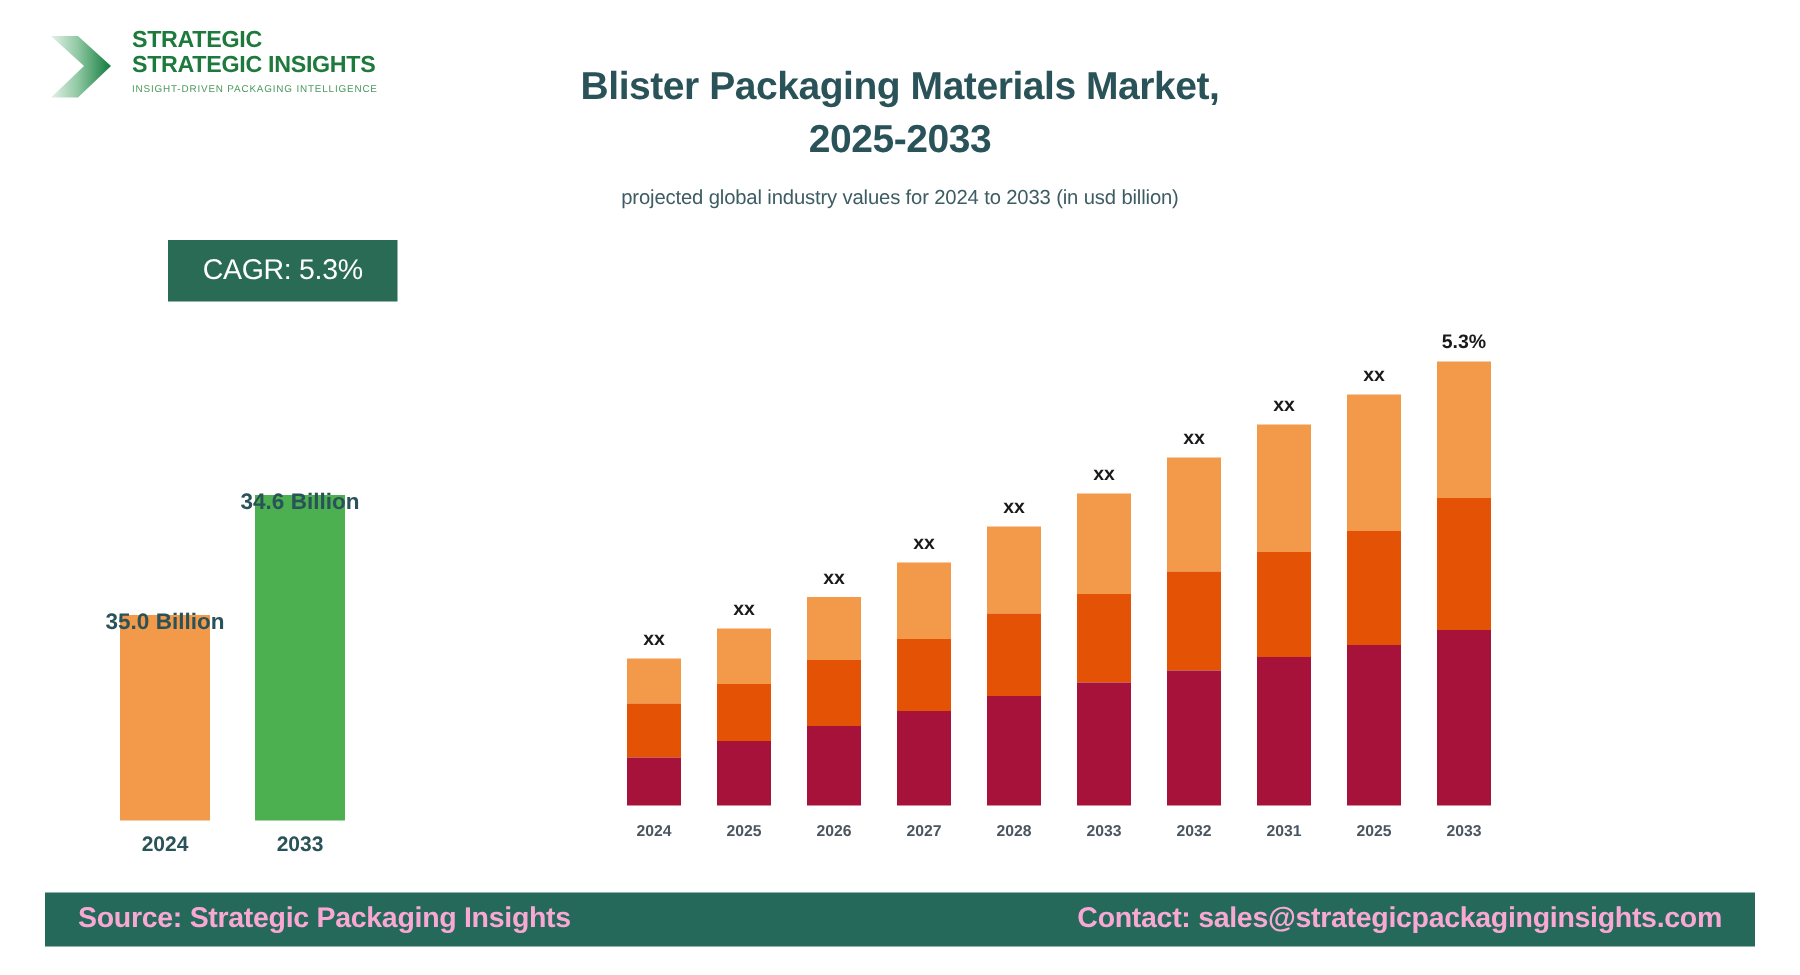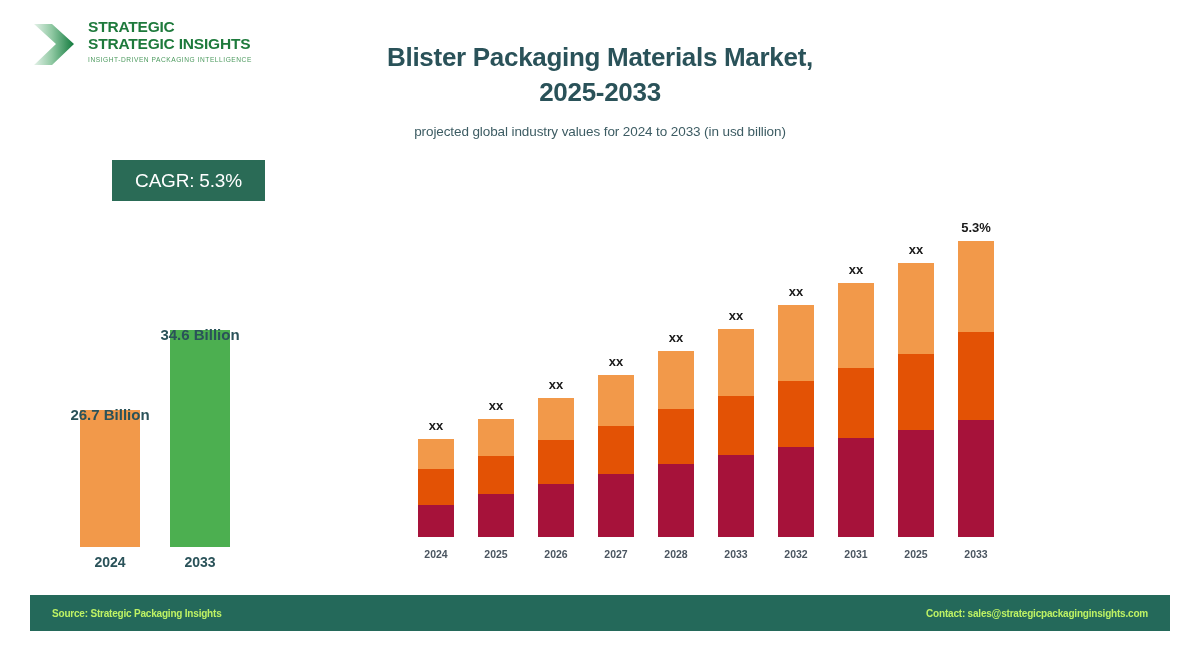--- a/index.html
+++ b/index.html
@@ -193,23 +193,23 @@
     top: 595px;
     width: 1140px;
     height: 36px;
     background: #24695A;
     display: flex;
     align-items: center;
     justify-content: space-between;
     padding: 0 22px;
   }
   .footer-text {
-    color: #bef264;
-    font-family: "Liberation Sans", sans-serif;
-    font-size: 10px;
+    color: #f9a8d4;
+    font-family: "Liberation Sans", sans-serif;
+    font-size: 19px;
     font-weight: bold;
     letter-spacing: -0.2px;
     white-space: nowrap;
   }
 </style>
 </head>
 <body>
 
 <div id="canvas">
 
@@ -243,21 +243,21 @@
 
   <div id="cagr-badge">
     <span id="cagr-badge-label">CAGR: 5.3%</span>
   </div>
 
   <div id="compare-panel">
       <div class="compare-col" style="left: 40px; bottom: 0px;">
         <div class="compare-bar" style="height: 137px; background: rgb(242, 153, 74);"></div>
         <div class="compare-year">2024</div>
       </div>
-      <div class="compare-value" style="left: -20px; top: 106px;">26.7 Billion</div>
+      <div class="compare-value" style="left: -20px; top: 106px;">35.0 Billion</div>
       <div class="compare-col" style="left: 130px; bottom: 0px;">
         <div class="compare-bar" style="height: 217px; background: rgb(76, 175, 80);"></div>
         <div class="compare-year">2033</div>
       </div>
       <div class="compare-value" style="left: 70px; top: 26px;">34.6 Billion</div>
     </div>
 
   <div id="stacked-chart">
       <div class="stack-col" style="left: 10px; height: 370px;">
         <div class="stack-bar" style="height: 98px;">

